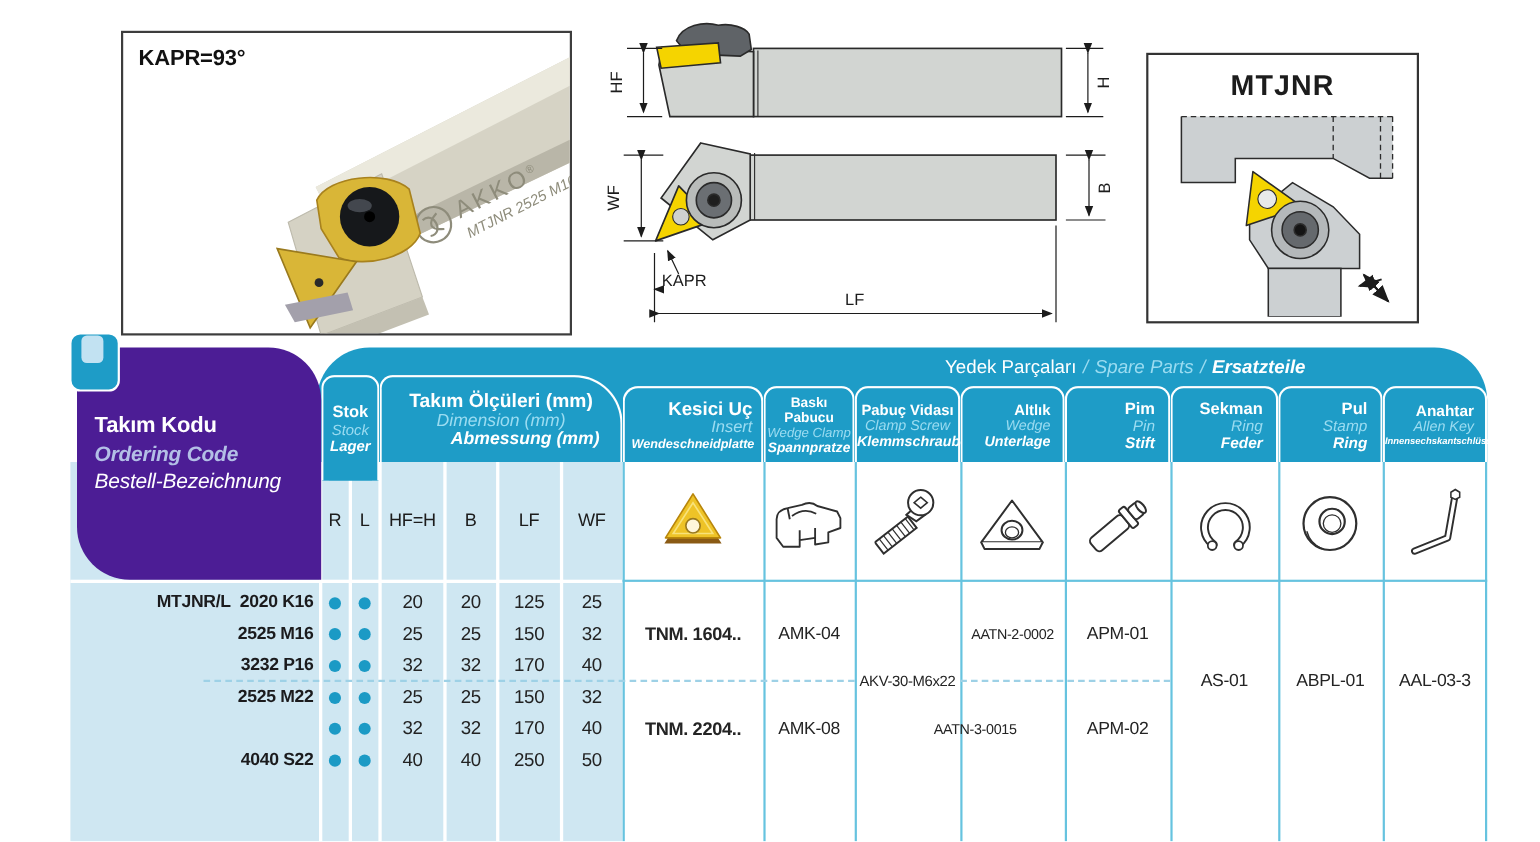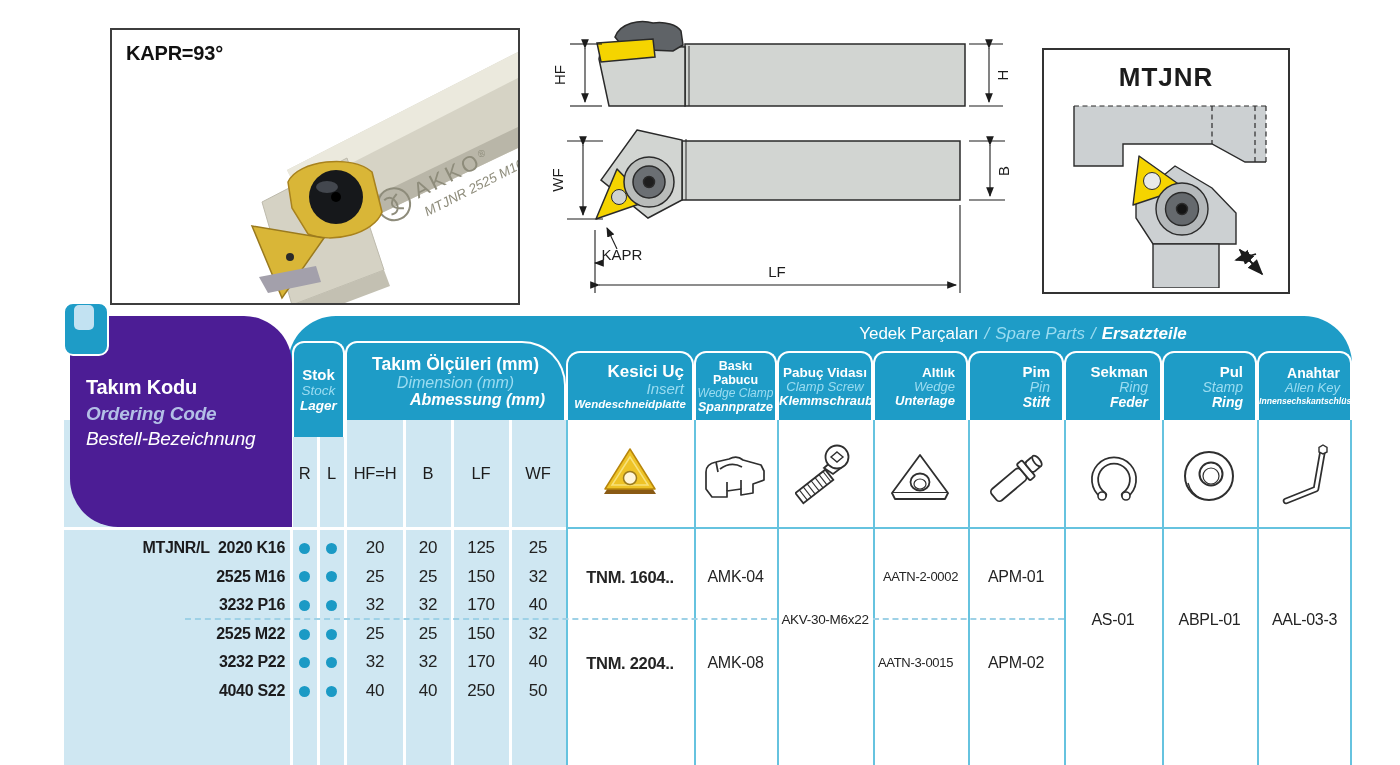--- a/index.html
+++ b/index.html
@@ -356,21 +356,20 @@
     <polyline points="45,6 38,46 8,58" fill="none" stroke="#ffffff" stroke-width="3" stroke-linejoin="round" stroke-linecap="round"></polyline>
     <polygon points="45,2 49,4.5 49,9 45,11 41,9 41,4.5" fill="#fff" stroke="#2f2f2f" stroke-width="1.4"></polygon>
   </svg>
 
   <div class="abs rowcode" style="left:64px;top:534px;width:221px">
     <span>MTJNR/L</span>&nbsp;&nbsp;<span>2020 K16</span>
   </div>
   <div class="abs rowcode" style="left:64px;top:563px;width:221px">2525 M16</div>
   <div class="abs rowcode" style="left:64px;top:591px;width:221px">3232 P16</div>
   <div class="abs rowcode" style="left:64px;top:620px;width:221px">2525 M22</div>
-  <div class="abs rowcode" style="left:64px;top:648px;width:221px">3232 P22</div>
   <div class="abs rowcode" style="left:64px;top:677px;width:221px">4040 S22</div>
 
   <div class="abs dot" style="left:299px;top:543px"></div>
     <div class="abs dot" style="left:326px;top:543px"></div>
   <div class="abs dot" style="left:299px;top:571px"></div>
     <div class="abs dot" style="left:326px;top:571px"></div>
   <div class="abs dot" style="left:299px;top:600px"></div>
     <div class="abs dot" style="left:326px;top:600px"></div>
   <div class="abs dot" style="left:299px;top:629px"></div>
     <div class="abs dot" style="left:326px;top:629px"></div>
@@ -406,20 +405,20 @@
 
   <div class="abs dashsep" style="left:185px;top:618px;width:592px"></div>
   <div class="abs dashsep" style="left:873px;top:618px;width:191px"></div>
 
   <div class="abs part bold" style="left:566px;top:563px;width:128px">TNM. 1604..</div>
   <div class="abs part bold" style="left:566px;top:649px;width:128px">TNM. 2204..</div>
   <div class="abs part" style="left:694px;top:563px;width:83px">AMK-04</div>
   <div class="abs part" style="left:694px;top:649px;width:83px">AMK-08</div>
   <div class="abs part med" style="left:777px;top:606px;width:96px">AKV-30-M6x22</div>
   <div class="abs part small" style="left:873px;top:563px;width:95px">AATN-2-0002</div>
-  <div class="abs part small" style="left:868px;top:649px;width:95px">AATN-3-0015</div>
+  <div class="abs part small" style="left:839px;top:649px;width:95px">AATN-3-0015</div>
   <div class="abs part" style="left:968px;top:563px;width:96px">APM-01</div>
   <div class="abs part" style="left:968px;top:649px;width:96px">APM-02</div>
   <div class="abs part" style="left:1064px;top:606px;width:98px">AS-01</div>
   <div class="abs part" style="left:1162px;top:606px;width:95px">ABPL-01</div>
   <div class="abs part" style="left:1257px;top:606px;width:95px">AAL-03-3</div>
 
 </div>
 
 </body></html>

